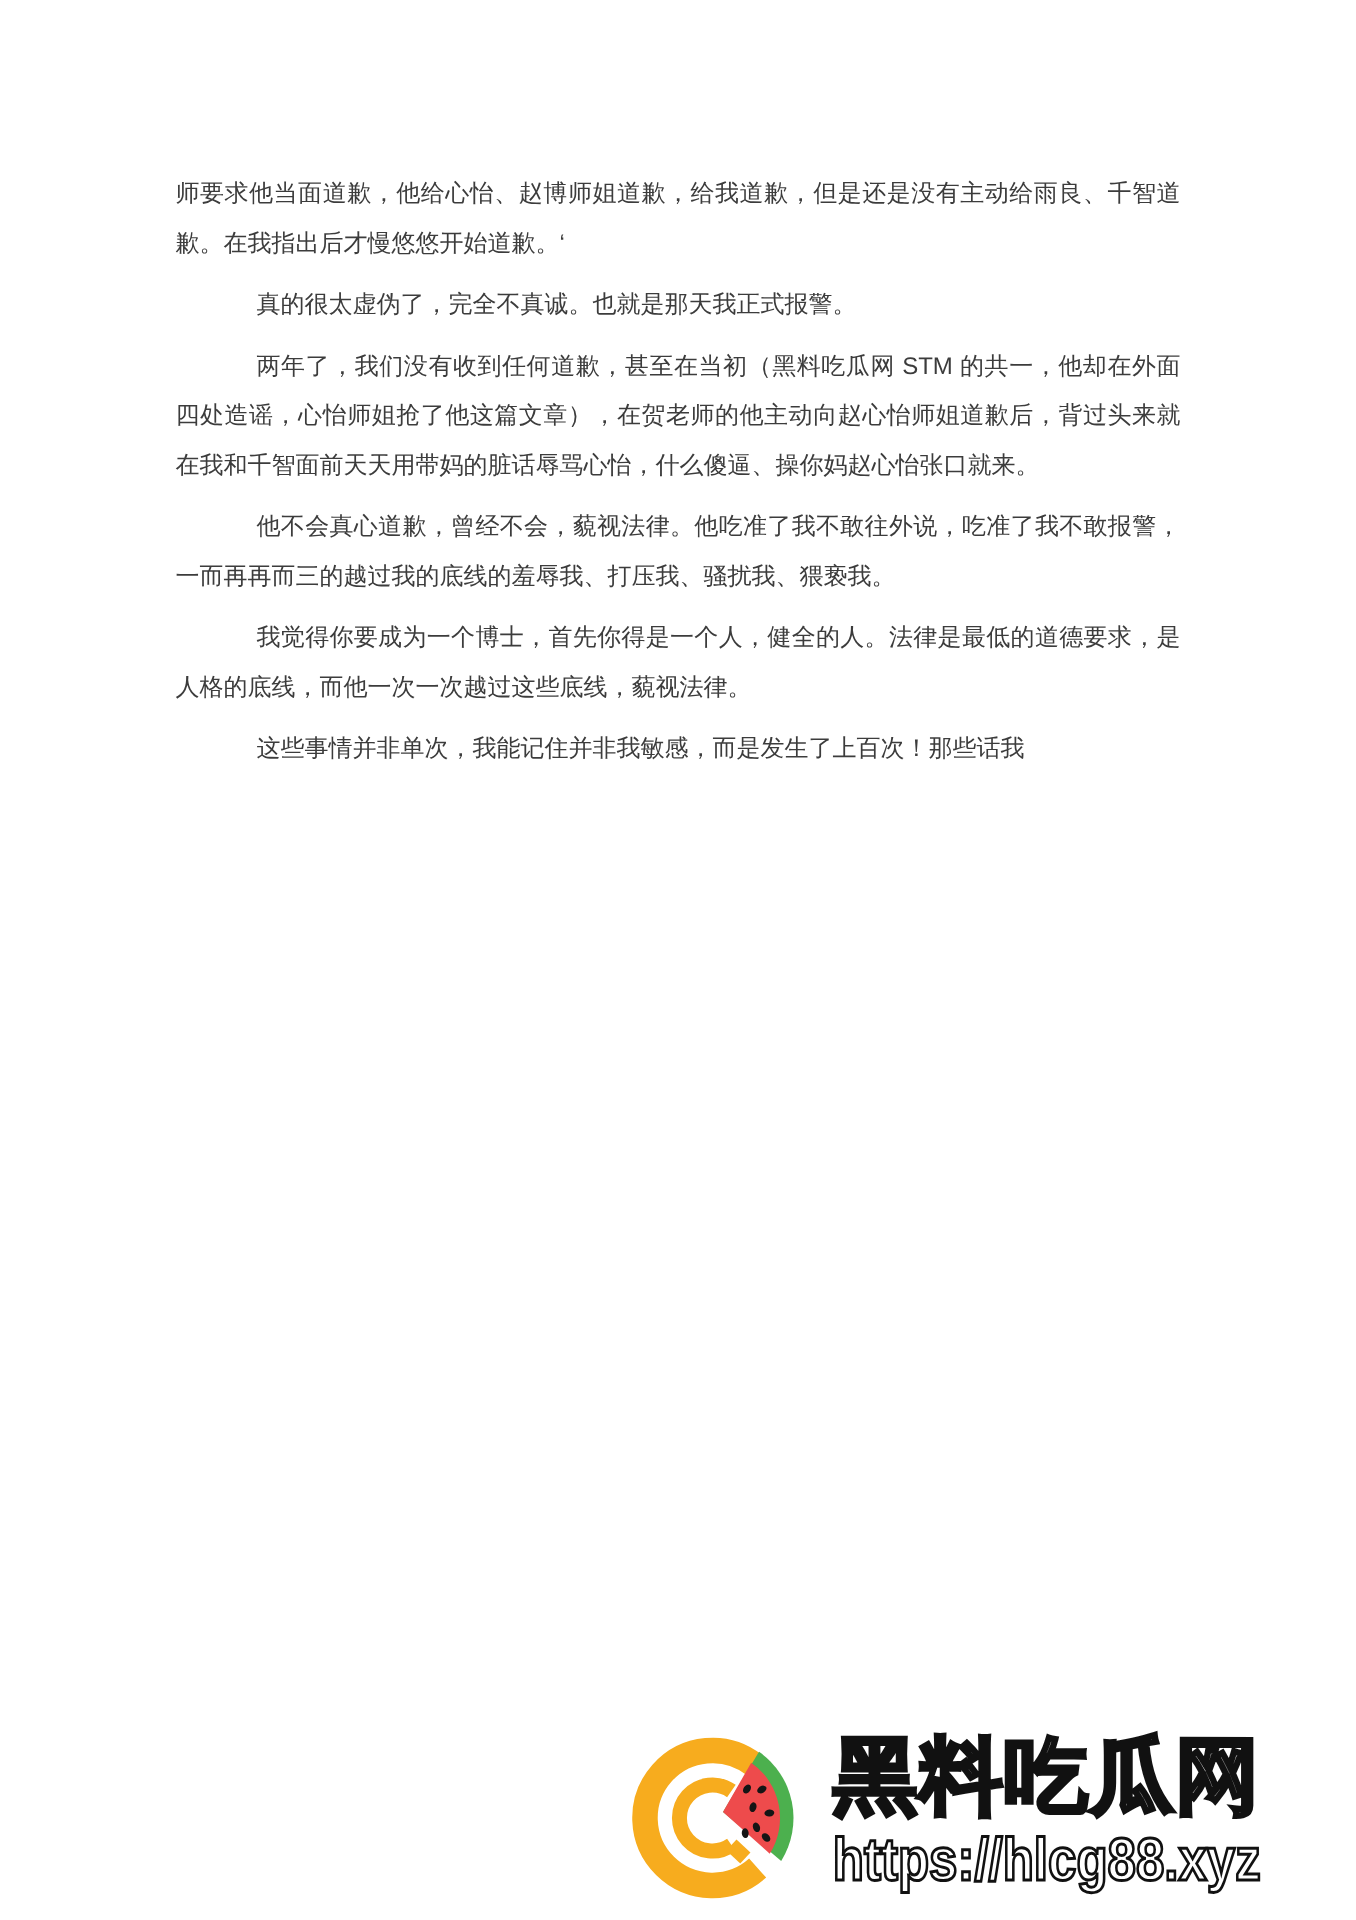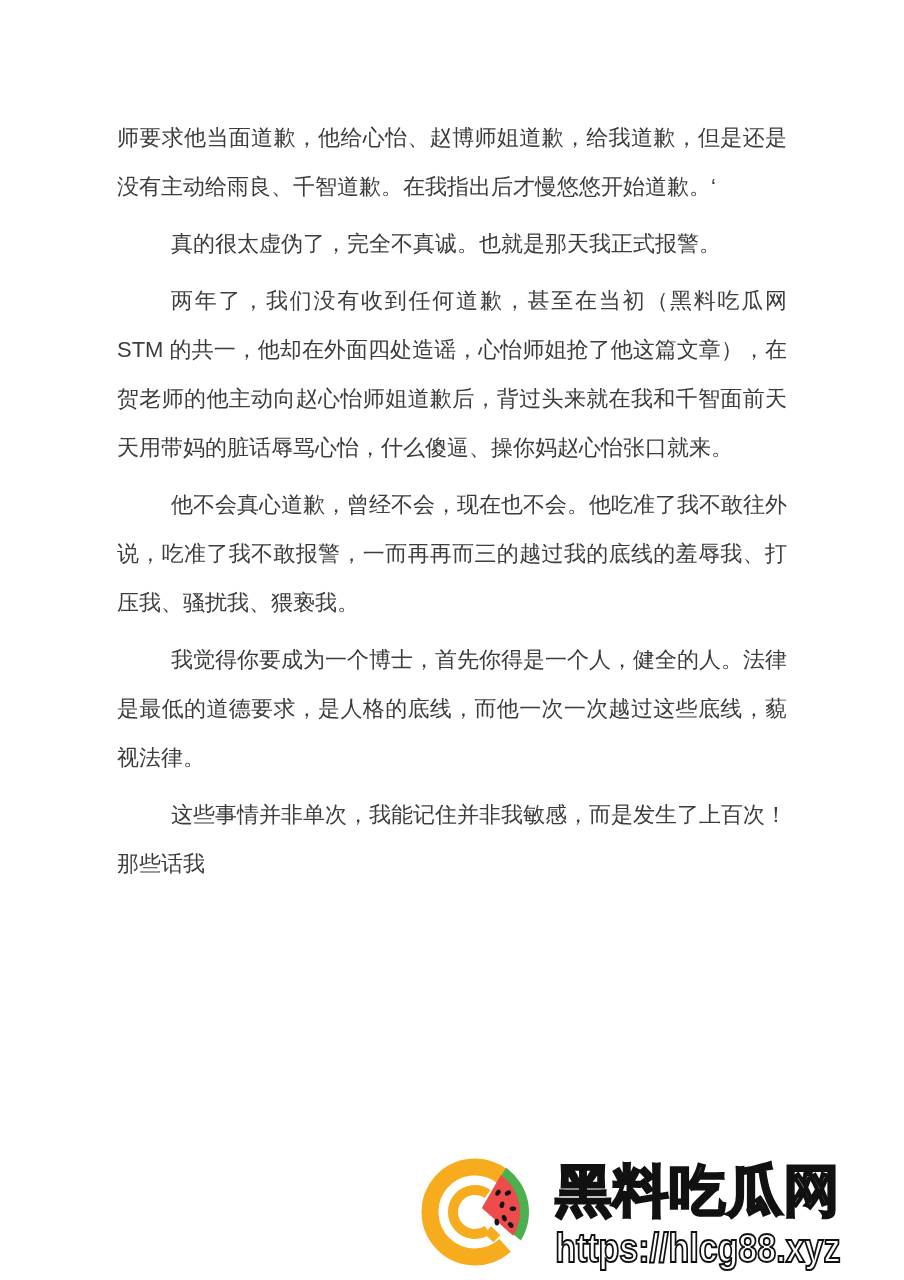--- a/index.html
+++ b/index.html
@@ -14,38 +14,38 @@
     height: 1280px;
     background: #ffffff;
     overflow: hidden;
   }
   .doc-body {
     position: absolute;
     left: 117px;
     top: 113px;
     width: 670px;
     color: #3c3c3c;
-    font-size: 22px;
-    line-height: 49px;
+    font-size: 16px;
+    line-height: 33px;
     text-align: justify;
     letter-spacing: 0;
   }
   .doc-body p {
     margin: 0 0 8px 0;
     text-indent: 54px;
   }
   .doc-body p.no-indent {
     text-indent: 0;
   }
   .watermark {
     position: absolute;
     left: 418px;
     top: 1146px;
     display: flex;
-    align-items: center;
+    align-items: flex-start;
   }
   .wm-logo {
     width: 122px;
     height: 132px;
     flex: 0 0 auto;
   }
   .wm-text {
     margin-left: 8px;
     margin-top: 8px;
     width: 300px;
@@ -78,21 +78,21 @@
 </style>
 </head>
 <body>
 
 <div class="page">
 
   <div class="doc-body" style="color: rgb(60, 60, 60);">
       <p class="no-indent">师要求他当面道歉，他给心怡、赵博师姐道歉，给我道歉，但是还是没有主动给雨良、千智道歉。在我指出后才慢悠悠开始道歉。‘</p>
       <p>真的很太虚伪了，完全不真诚。也就是那天我正式报警。</p>
       <p>两年了，我们没有收到任何道歉，甚至在当初（黑料吃瓜网 STM 的共一，他却在外面四处造谣，心怡师姐抢了他这篇文章），在贺老师的他主动向赵心怡师姐道歉后，背过头来就在我和千智面前天天用带妈的脏话辱骂心怡，什么傻逼、操你妈赵心怡张口就来。</p>
-      <p>他不会真心道歉，曾经不会，现在也不会。他吃准了我不敢往外说，吃准了我不敢报警，一而再再而三的越过我的底线的羞辱我、打压我、骚扰我、猥亵我。</p>
+      <p>他不会真心道歉，曾经不会，藐视法律。他吃准了我不敢往外说，吃准了我不敢报警，一而再再而三的越过我的底线的羞辱我、打压我、骚扰我、猥亵我。</p>
       <p>我觉得你要成为一个博士，首先你得是一个人，健全的人。法律是最低的道德要求，是人格的底线，而他一次一次越过这些底线，藐视法律。</p>
       <p>这些事情并非单次，我能记住并非我敏感，而是发生了上百次！那些话我</p>
     </div>
 
   <div class="watermark">
     <svg class="wm-logo" viewBox="0 0 122 132" xmlns="http://www.w3.org/2000/svg">
 
       <path d="M 84.7 30.5 A 45 45 0 1 0 87.1 99.4" fill="none" stroke-width="17" stroke-linecap="butt" stroke="#F7AC1E"></path>
 
       <path d="M 69.6 48 A 22 22 0 1 0 69.6 84" fill="none" stroke-width="10" stroke-linecap="butt" stroke="#F7AC1E"></path>

